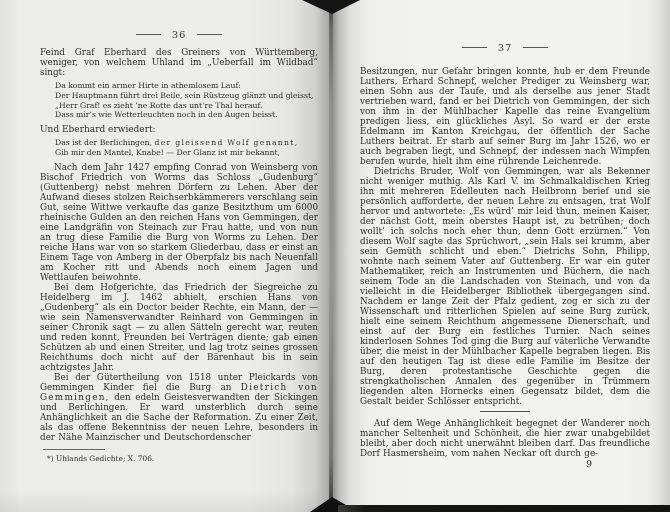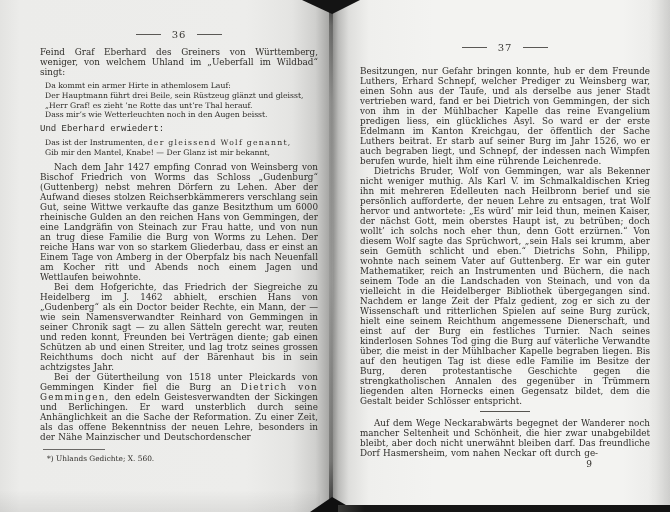--- a/index.html
+++ b/index.html
@@ -46,23 +46,23 @@
   .content-right { position:absolute; left:360px; top:42px; width:290px; }
 
   .page-header { display:flex; align-items:center; justify-content:center; gap:11px; color:#3a3834; }
   .page-num { font-size:10px; letter-spacing:1px; }
   .hrule { width:25px; height:1px; background:#5a5855; }
   .content-left  .page-header { margin-bottom:7px; }
   .content-right .page-header { margin-bottom:13px; }
 
   .para { font-size:8.8px; line-height:10px; text-align:justify; margin:0; word-spacing:0.5px; }
   .indent { text-indent:14px; }
-  .verse { font-size:7.7px; line-height:9.8px; margin:4px 0 4px 5px; }
+  .verse { font-size:7.7px; line-height:9.8px; margin:4px 0 4px 15px; }
   .verse-line { white-space:nowrap; }
-  .interjection { font-size:9px; line-height:10px; margin:4px 0 3px 0;font-family:Liberation Mono, monospace; }
+  .interjection { font-size:9px; line-height:10px; margin:4px 0 3px 0; }
   .sperr { letter-spacing:1.3px; }
   .footnote-rule { width:62px; height:1px; background:#6a6866; margin:7px 0 4px 3px; }
   .footnote { font-size:7.4px; line-height:9px; margin:0 0 0 7px; text-align:left; }
   .divider { width:50px; height:1px; background:#55534f; margin:5px auto 6px auto; }
   .sig { font-size:9px; text-align:right; padding-right:58px; margin-top:1px; }
 </style>
 </head>
 <body>
 
 <div class="screenshot">
@@ -88,41 +88,41 @@
     <div class="verse">
       <div class="verse-line">Da kommt ein armer Hirte in athemlosem Lauf:</div>
       <div class="verse-line">Der Hauptmann führt drei Beile, sein Rüstzeug glänzt und gleisst,</div>
       <div class="verse-line">„Herr Graf! es zieht ’ne Rotte das unt’re Thal herauf.</div>
       <div class="verse-line">Dass mir’s wie Wetterleuchten noch in den Augen beisst.</div>
     </div>
 
     <p class="interjection">Und Eberhard erwiedert:</p>
 
     <div class="verse">
-      <div class="verse-line"><span>Das ist der Instrumenten, </span><span class="sperr">der gleissend Wolf genannt,</span></div>
+      <div class="verse-line"><span>Das ist der Berlichingen, </span><span class="sperr">der gleissend Wolf genannt,</span></div>
       <div class="verse-line">Gib mir den Mantel, Knabe! — Der Glanz ist mir bekannt,</div>
     </div>
 
     <p class="para indent">Nach dem Jahr 1427 empfing Conrad von Weinsberg von Bischof Friedrich von Worms das Schloss „Gudenburg“ (Guttenberg) nebst mehren Dörfern zu Lehen. Aber der Aufwand dieses stolzen Reichserbkämmerers verschlang sein Gut, seine Wittwe verkaufte das ganze Besitzthum um 6000 rheinische Gulden an den reichen Hans von Gemmingen, der eine Landgräfin von Steinach zur Frau hatte, und von nun an trug diese Familie die Burg von Worms zu Lehen. Der reiche Hans war von so starkem Gliederbau, dass er einst an Einem Tage von Amberg in der Oberpfalz bis nach Neuenfall am Kocher ritt und Abends noch einem Jagen und Wettlaufen beiwohnte.</p>
     <p class="para indent">Bei dem Hofgerichte, das Friedrich der Siegreiche zu Heidelberg im J. 1462 abhielt, erschien Hans von „Gudenberg“ als ein Doctor beider Rechte, ein Mann, der — wie sein Namensverwandter Reinhard von Gemmingen in seiner Chronik sagt — zu allen Sätteln gerecht war, reuten und reden konnt, Freunden bei Verträgen diente; gab einen Schützen ab und einen Streiter, und lag trotz seines grossen Reichthums doch nicht auf der Bärenhaut bis in sein achtzigstes Jahr.</p>
     <p class="para indent"><span>Bei der Gütertheilung von 1518 unter Pleickards von Gemmingen Kinder fiel die Burg an </span><span class="sperr">Dietrich von Gemmingen,</span><span> den edeln Geistesverwandten der Sickingen und Berlichingen. Er ward unsterblich durch seine Anhänglichkeit an die Sache der Reformation. Zu einer Zeit, als das offene Bekenntniss der neuen Lehre, besonders in der Nähe Mainzischer und Deutschordenscher</span></p>
 
     <div class="footnote-rule"></div>
-    <p class="footnote">*) Uhlands Gedichte; X. 560.</p>
+    <p class="footnote">*) Uhlands Gedichte; X. 706.</p>
   </div>
 
   <div class="content-right">
     <div class="page-header">
       <span class="hrule"></span>
       <span class="page-num">37</span>
       <span class="hrule"></span>
     </div>
 
     <p class="para">Besitzungen, nur Gefahr bringen konnte, hub er dem Freunde Luthers, Erhard Schnepf, welcher Prediger zu Weinsberg war, einen Sohn aus der Taufe, und als derselbe aus jener Stadt vertrieben ward, fand er bei Dietrich von Gemmingen, der sich von ihm in der Mühlbacher Kapelle das reine Evangelium predigen liess, ein glückliches Asyl. So ward er der erste Edelmann im Kanton Kreichgau, der öffentlich der Sache Luthers beitrat. Er starb auf seiner Burg im Jahr 1526, wo er auch begraben liegt, und Schnepf, der indessen nach Wimpfen berufen wurde, hielt ihm eine rührende Leichenrede.</p>
     <p class="para indent">Dietrichs Bruder, Wolf von Gemmingen, war als Bekenner nicht weniger muthig. Als Karl V. im Schmalkaldischen Krieg ihn mit mehreren Edelleuten nach Heilbronn berief und sie persönlich aufforderte, der neuen Lehre zu entsagen, trat Wolf hervor und antwortete: „Es würd’ mir leid thun, meinen Kaiser, der nächst Gott, mein oberstes Haupt ist, zu betrüben; doch wollt’ ich solchs noch eher thun, denn Gott erzürnen.“ Von diesem Wolf sagte das Sprüchwort, „sein Hals sei krumm, aber sein Gemüth schlicht und eben.“ Dietrichs Sohn, Philipp, wohnte nach seinem Vater auf Guttenberg. Er war ein guter Mathematiker, reich an Instrumenten und Büchern, die nach seinem Tode an die Landschaden von Steinach, und von da vielleicht in die Heidelberger Bibliothek übergegangen sind. Nachdem er lange Zeit der Pfalz gedient, zog er sich zu der Wissenschaft und ritterlichen Spielen auf seine Burg zurück, hielt eine seinem Reichthum angemessene Dienerschaft, und einst auf der Burg ein festliches Turnier. Nach seines kinderlosen Sohnes Tod ging die Burg auf väterliche Verwandte über, die meist in der Mühlbacher Kapelle begraben liegen. Bis auf den heutigen Tag ist diese edle Familie im Besitze der Burg, deren protestantische Geschichte gegen die strengkatholischen Annalen des gegenüber in Trümmern liegenden alten Hornecks einen Gegensatz bildet, dem die Gestalt beider Schlösser entspricht.</p>
 
     <div class="divider"></div>
 
-    <p class="para indent">Auf dem Wege Neckarabwärts begegnet der Wanderer noch mancher Seltenheit und Schönheit, die hier zwar unabgebildet bleibt, aber doch nicht unerwähnt bleiben darf. Das freundliche Dorf Hasmersheim, vom nahen Neckar oft durch ge-</p>
+    <p class="para indent">Auf dem Wege Anhänglichkeit begegnet der Wanderer noch mancher Seltenheit und Schönheit, die hier zwar unabgebildet bleibt, aber doch nicht unerwähnt bleiben darf. Das freundliche Dorf Hasmersheim, vom nahen Neckar oft durch ge-</p>
     <div class="sig">9</div>
   </div>
 
 </div>
 
 </body></html>

